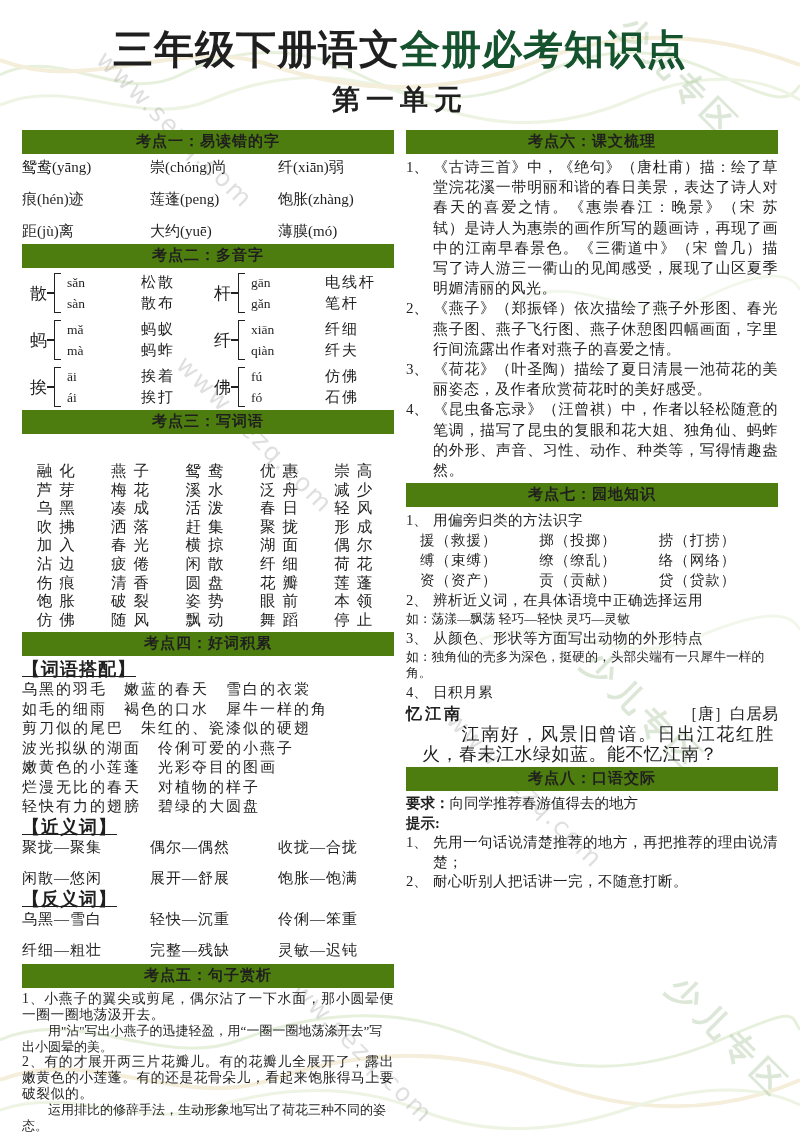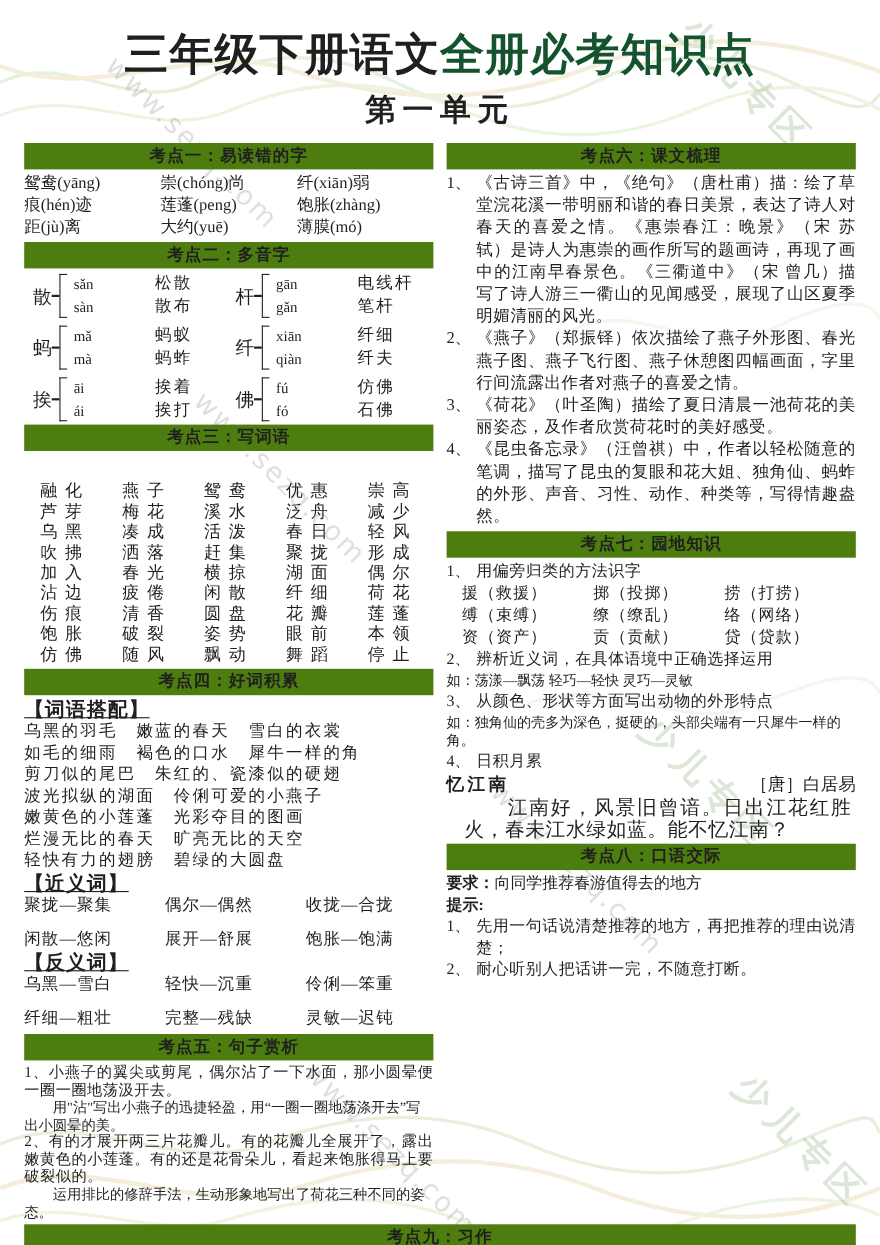--- a/index.html
+++ b/index.html
@@ -12,21 +12,21 @@
   .content{position:relative;z-index:2;padding:0 22px;}
   .title{text-align:center;font-size:40px;font-weight:700;margin:22px 0 4px;letter-spacing:1px;}
   .title .red{color:#14532d;}
   .subtitle{text-align:center;font-size:28px;font-weight:700;margin:0 0 8px;letter-spacing:6px;}
   .columns{display:flex;gap:12px;align-items:flex-start;}
   .col{flex:1;min-width:0;}
   .band{background:#4d7c0f;text-align:center;font-weight:700;font-size:15px;
         padding:2px 0 3px;margin:3px 0;letter-spacing:1px;}
   
   .grid3{display:grid;grid-template-columns:repeat(3,1fr);}
-  .s1words{font-size:15px;line-height:20px;}
+  .s1words{font-size:15px;line-height:20px;gap:12px;}
   
   .duoyin{display:grid;grid-template-columns:1fr 1fr;row-gap:7px;column-gap:4px;margin:5px 0 3px;padding-left:8px;}
   .dy{display:flex;align-items:center;}
   .dy-char{font-size:17px;letter-spacing:0;}
   .dy-dash{width:7px;height:1.5px;background:#222;flex:0 0 auto;}
   .dy-brace{width:6px;height:38px;border:1.5px solid #222;border-right:none;margin-right:6px;flex:0 0 auto;}
   .dy-rows{display:flex;flex-direction:column;justify-content:space-between;height:40px;}
   .dy-row{display:flex;line-height:19px;gap:28px;}
   .dy-py{width:46px;font-size:13.5px;}
   .dy-word{font-size:15px;letter-spacing:2px;}
@@ -247,21 +247,21 @@
           </div>
 
         <div class="band">考点四：好词积累</div>
         <div class="subhead">【词语搭配】</div>
         <div>
             <div class="line pair-line">乌黑的羽毛　嫩蓝的春天　雪白的衣裳</div>
             <div class="line pair-line">如毛的细雨　褐色的口水　犀牛一样的角</div>
             <div class="line pair-line">剪刀似的尾巴　朱红的、瓷漆似的硬翅</div>
             <div class="line pair-line">波光拟纵的湖面　伶俐可爱的小燕子</div>
             <div class="line pair-line">嫩黄色的小莲蓬　光彩夺目的图画</div>
-            <div class="line pair-line">烂漫无比的春天　旷亮无比的天空</div>
+            <div class="line pair-line">烂漫无比的春天　对植物的样子</div>
             <div class="line pair-line">轻快有力的翅膀　碧绿的大圆盘</div>
           </div>
         <div class="subhead">【近义词】</div>
         <div class="grid3s">
             <span class="cell ">聚拢—聚集</span>
             <span class="cell ">偶尔—偶然</span>
             <span class="cell ">收拢—合拢</span>
             <span class="cell ">闲散—悠闲</span>
             <span class="cell ">展开—舒展</span>
             <span class="cell ">饱胀—饱满</span>

